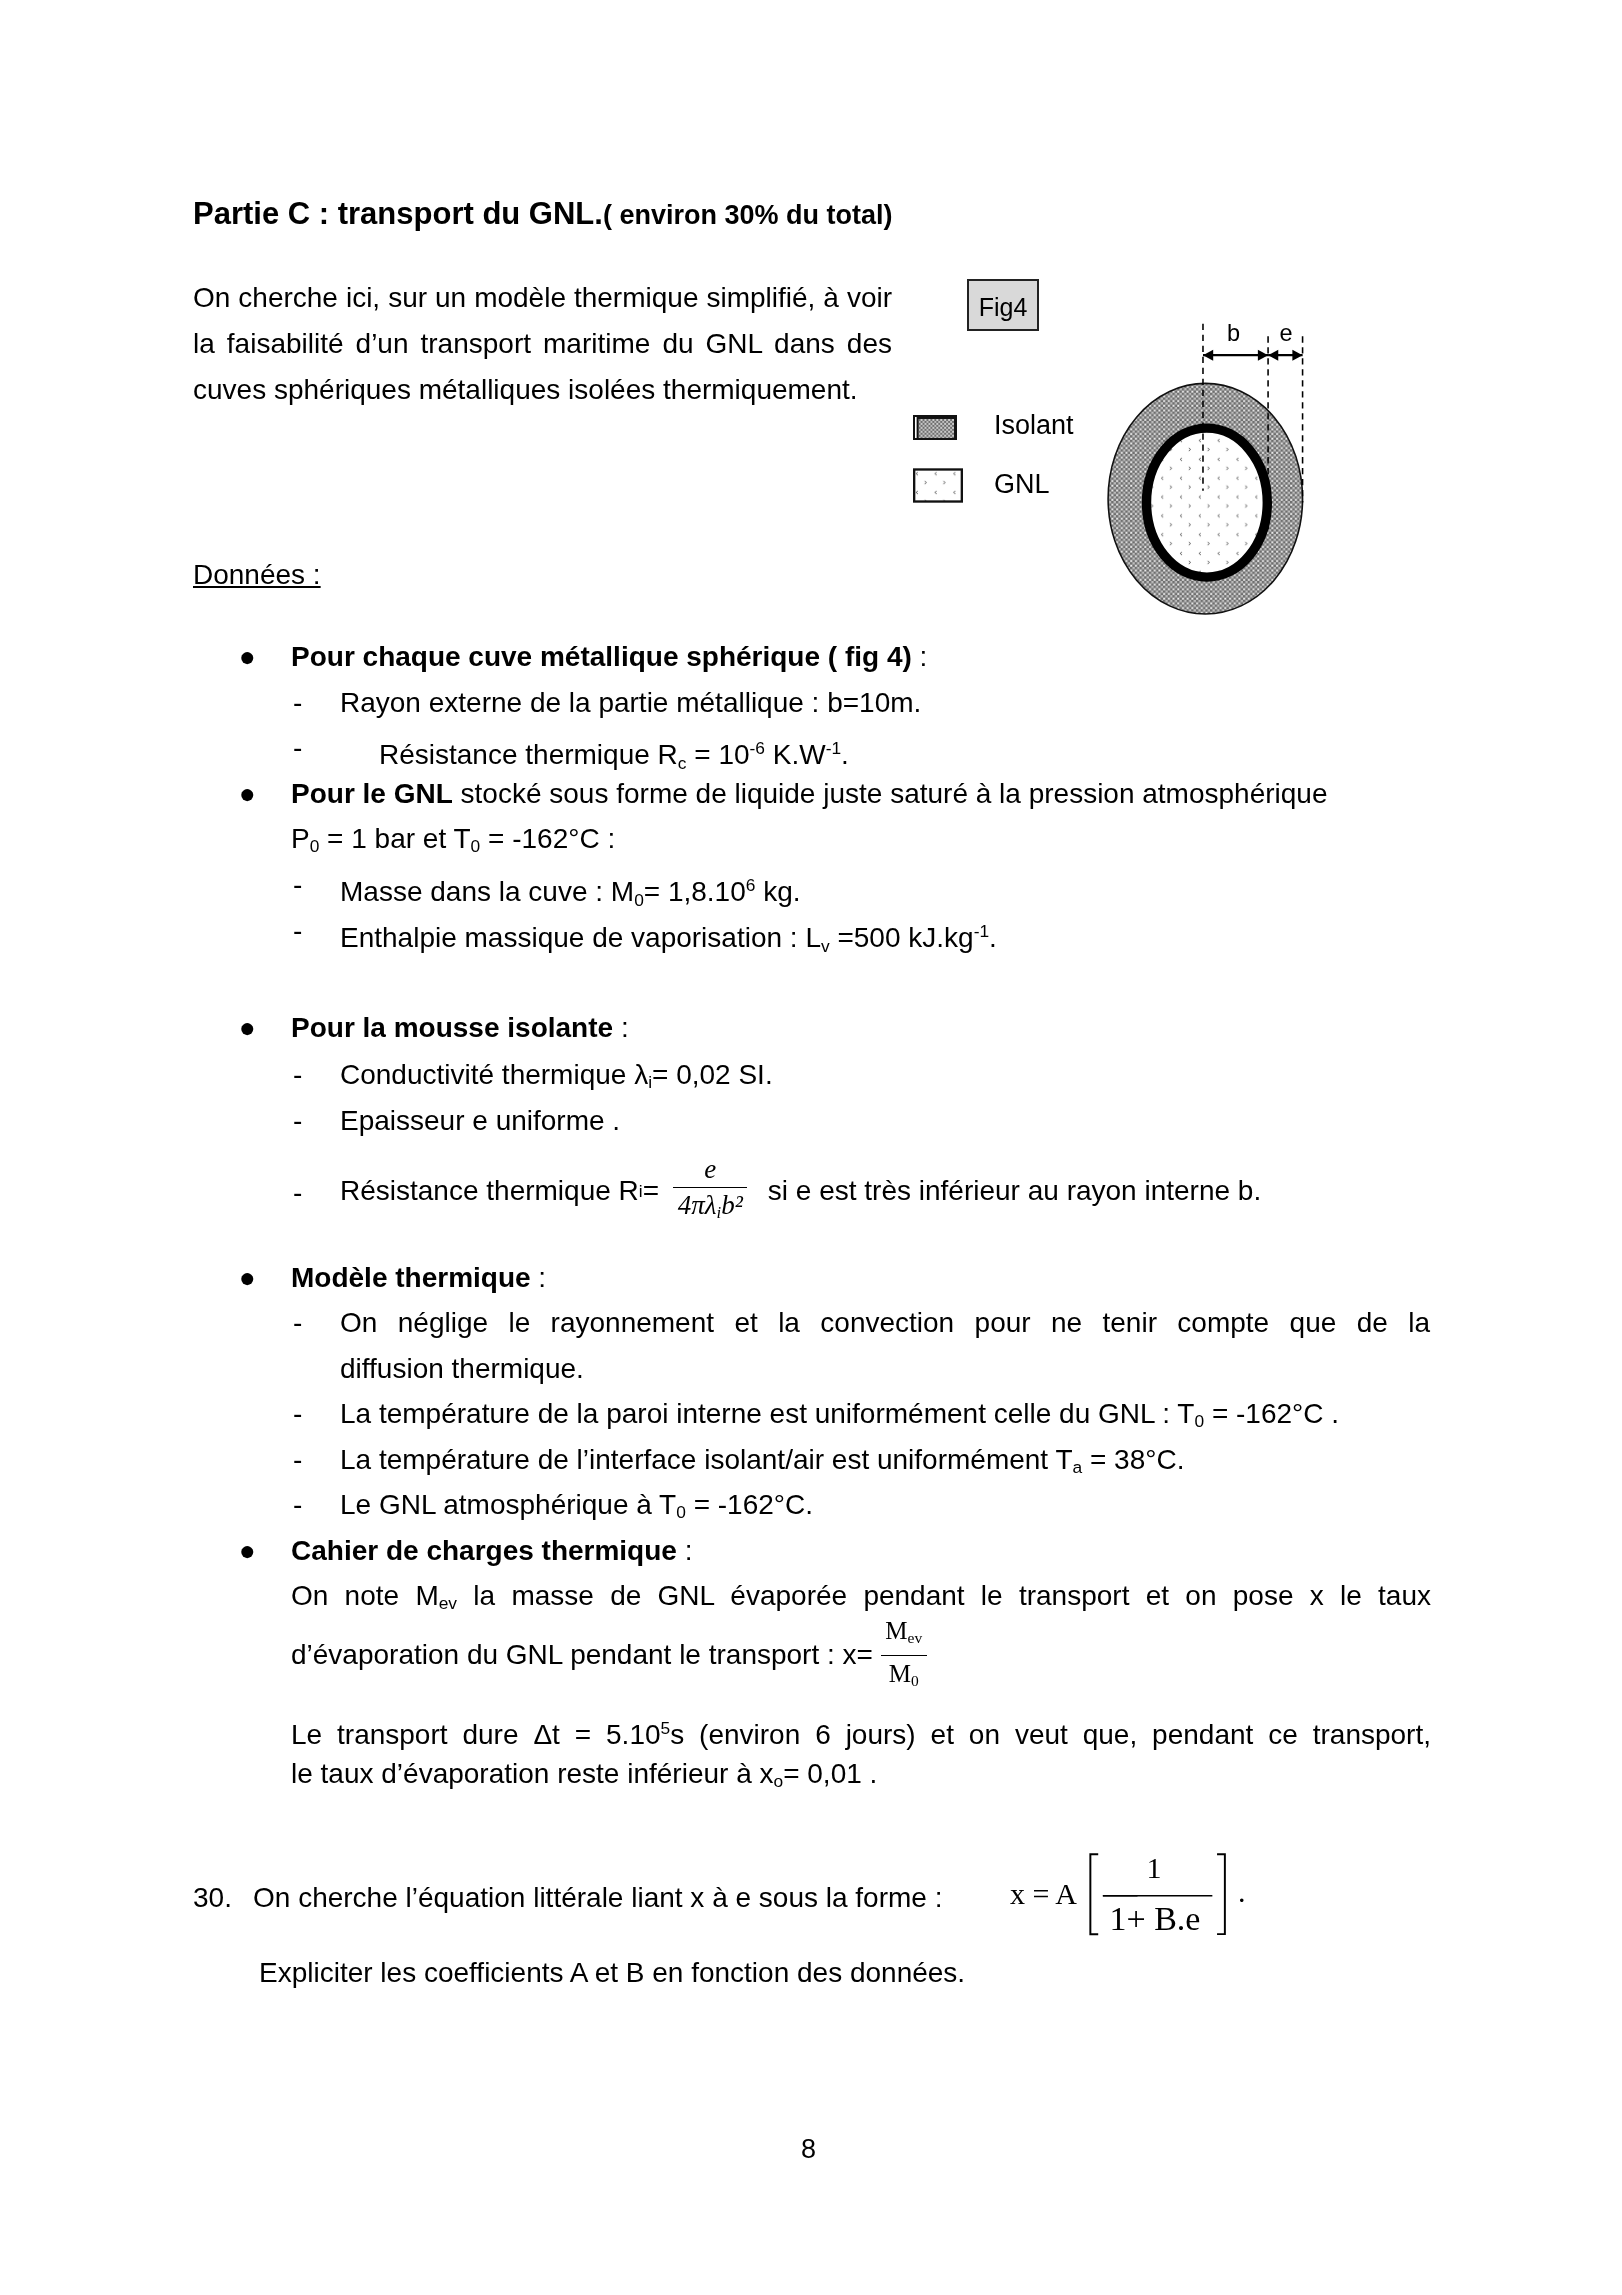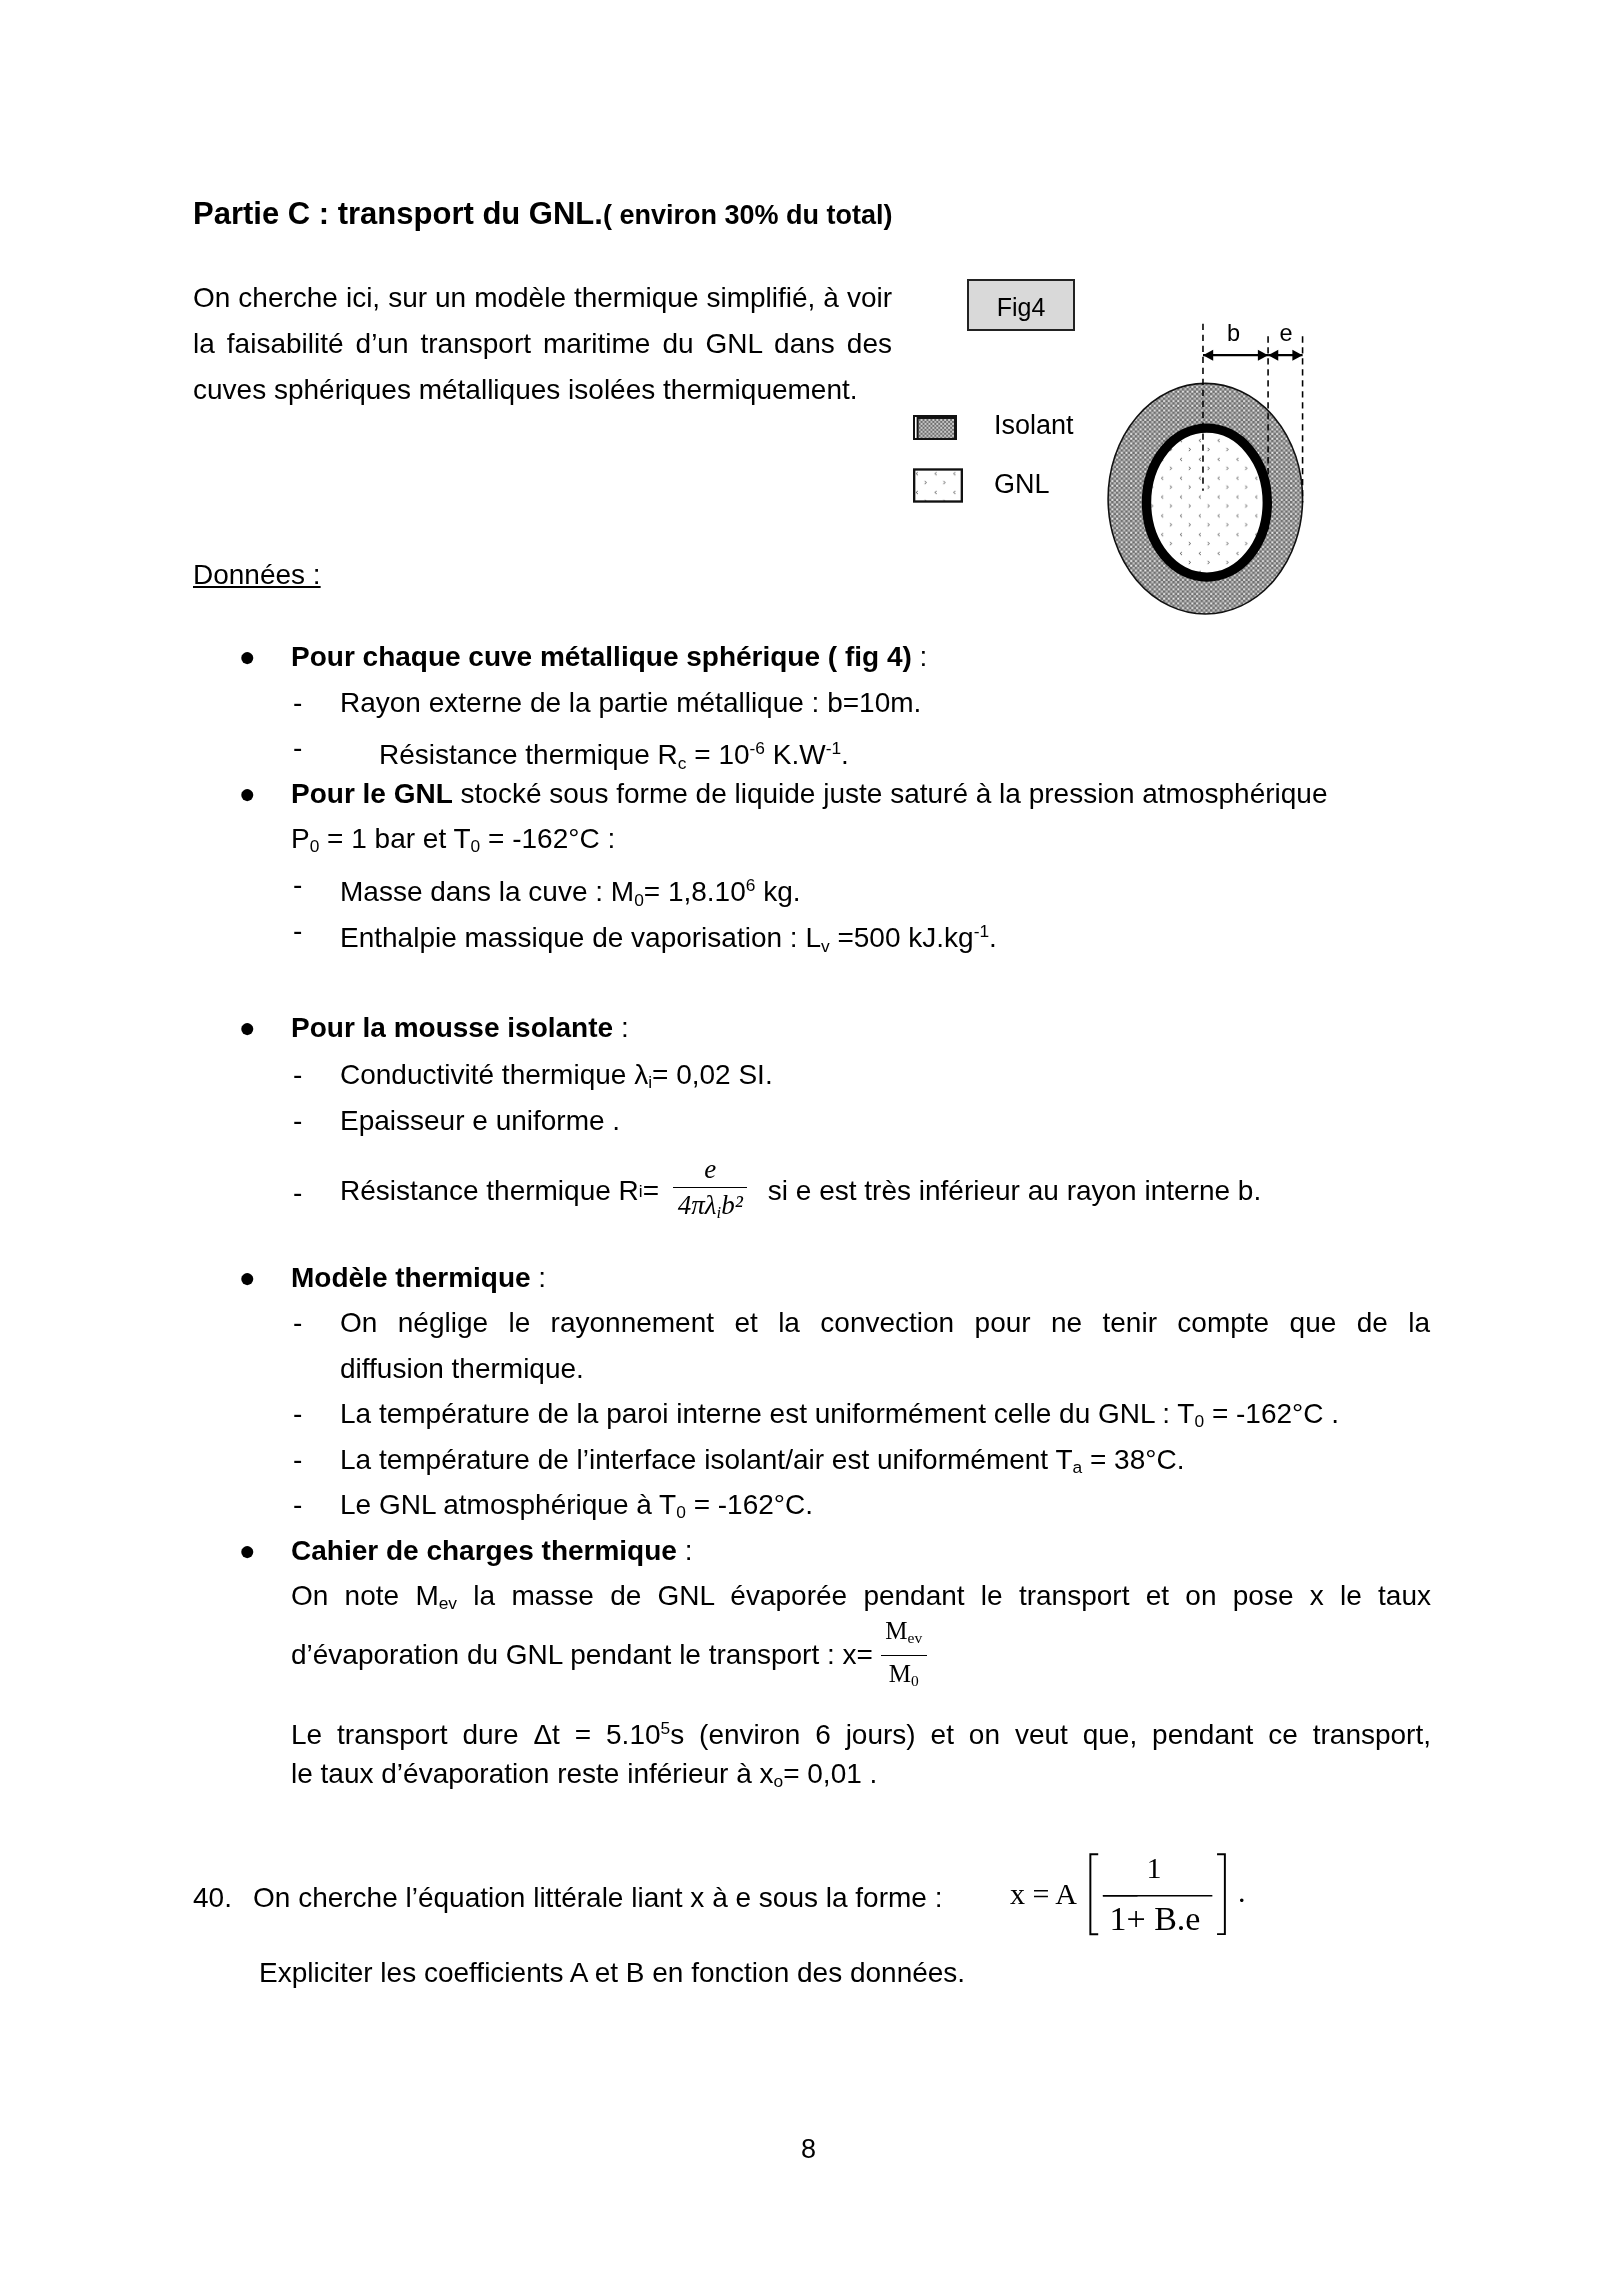--- a/index.html
+++ b/index.html
@@ -12,21 +12,21 @@
   .title .small { font-size:27px;margin-top:20px; }
   .intro { left:193px; top:275px; width:699px; font-size:28px; line-height:46px; text-align:justify; text-align-last:left; }
   .donnees { left:193px; top:559px; font-size:28px; font-weight:normal; text-decoration:underline; }
   .sub { font-size:0.62em; vertical-align:-0.25em; }
   .sup { font-size:0.62em; vertical-align:0.6em; }
   .frac { display:inline-block; vertical-align:middle; text-align:center; font-family:"Liberation Serif", serif; font-style:italic; }
   .frac .num, .frac .den { display:block; padding:0 4.7px; line-height:35px; }
   .frac .num { border-bottom:1.6px solid #000; }
   .serif { font-family:"Liberation Serif", serif; }
   .justify { text-align:justify; text-align-last:justify; }
-  .fig-label { left:967px; top:279px; width:108px; height:52px; background:#d9d9d9; border:2.4px solid #222;
+  .fig-label { left:967px; top:279px; width:72px; height:52px; background:#d9d9d9; border:2.4px solid #222;
                font-size:25px; line-height:52px; text-align:center; box-sizing:border-box; }
   .legend-swatch { width:44px; height:25px; border:2.4px solid #111; box-sizing:border-box; }
   .legend-text { font-size:27px; }
   .page-num { left:801px; top:2134px; font-size:27px; }
 </style>
 </head>
 <body>
 
 <div class="abs title">
   <span>Partie C : transport du GNL.</span><span class="small">( environ 30% du total)</span>
@@ -149,21 +149,21 @@
   <span class="frac" style="font-size:25px; font-style:normal;">
     <span class="num"><span>M</span><span class="sub">ev</span></span>
     <span class="den"><span>M</span><span class="sub">0</span></span>
   </span>
 </div>
 
 <div class="abs t justify" style="left:291px; top:1705px; width:1140px; white-space:normal;"><span>Le transport dure Δt = 5.10</span><span class="sup">5</span><span>s (environ 6 jours) et on veut que, pendant ce transport,</span></div>
 
 <div class="abs t" style="left:291px; top:1751px;"><span>le taux d’évaporation reste inférieur à x</span><span class="sub">o</span><span>= 0,01 .</span></div>
 
-<div class="abs t" style="left:193px; top:1875px;">40.</div>
+<div class="abs t" style="left:193px; top:1875px;">30.</div>
 <div class="abs t" style="left:253px; top:1875px;">On cherche l’équation littérale liant x à e sous la forme :</div>
 
 <div class="abs serif" style="left:1010px; top:1851px; height:86px;">
   <span style="position:absolute; left:0; top:26px; font-size:30px; white-space:nowrap;">x = A</span>
   <svg style="position:absolute; left:77px; top:0;" width="57" height="88" viewBox="0 0 72 112">
     <polyline points="14,4 4,4 4,106 14,106" fill="none" stroke="#000" stroke-width="2.5"></polyline>
     <line x1="20" y1="57" x2="64" y2="57" stroke="#000" stroke-width="2"></line>
   </svg>
   <span style="position:absolute; left:85px; top:0; width:118px; text-align:center; font-size:30px;">1</span>
   <span style="position:absolute; left:86px; top:49px; width:118px; text-align:center; font-size:34px; white-space:nowrap;">1+ B.e</span>

